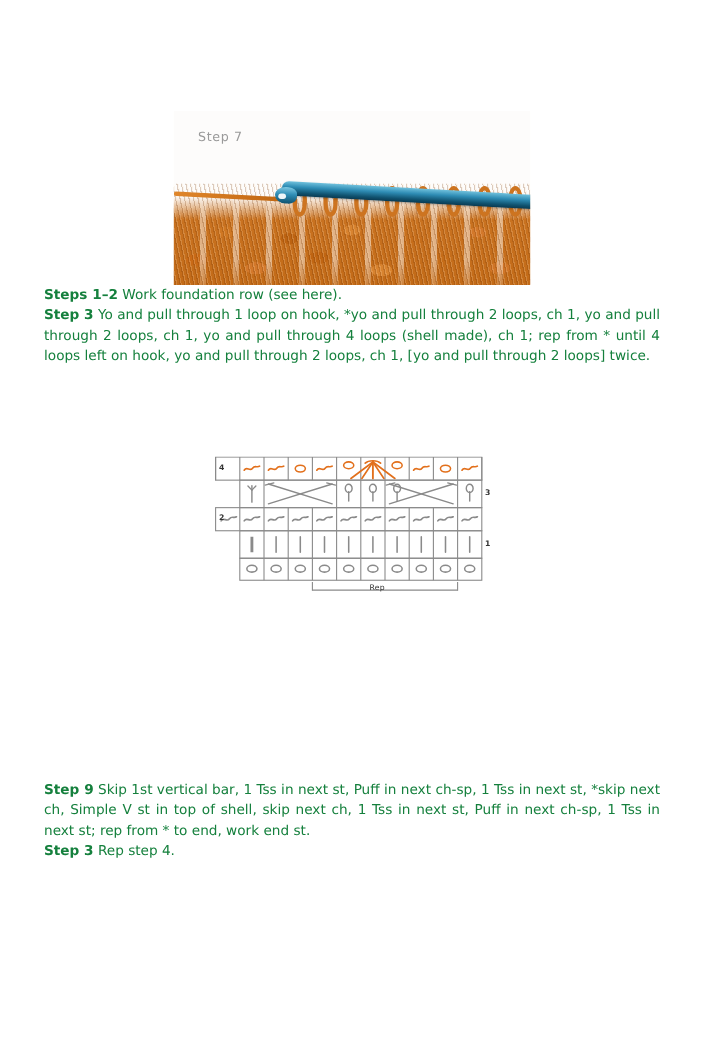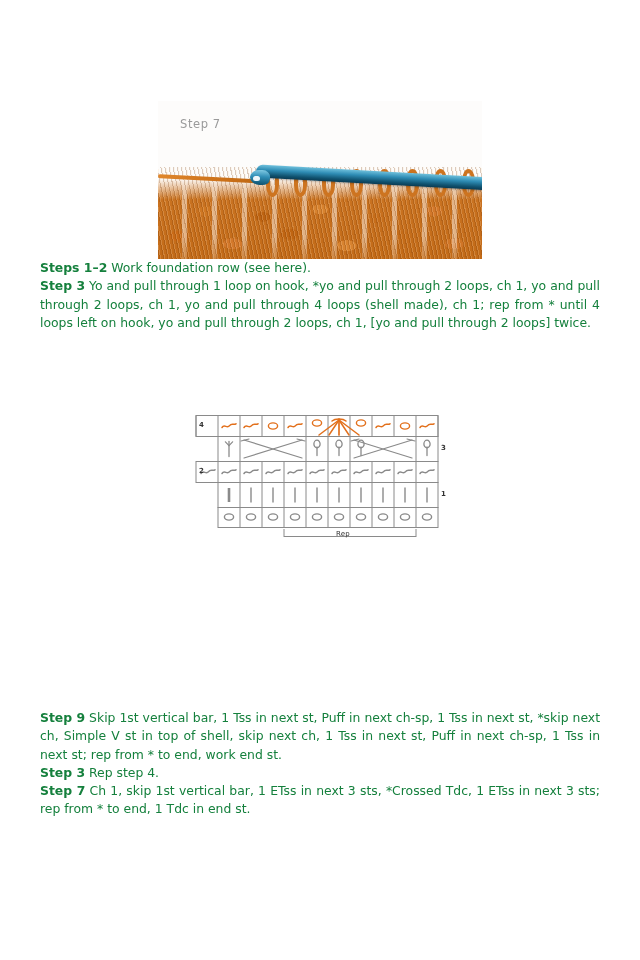--- a/index.html
+++ b/index.html
@@ -413,16 +413,15 @@
     <div class="row-num" style="left:11px; top:52px;">2</div>
     <div class="row-num" style="left:253px; top:29px;">3</div>
     <div class="row-num" style="left:253px; top:75px;">1</div>
     <div class="rep-label" style="left:148px; top:115px;">Rep</div>
   </div>
 
 
   <div class="text-block text-block-2">
     <p class="para"><span class="lbl">Step 9</span><span> Skip 1st vertical bar, 1 Tss in next st, Puff in next ch-sp, 1 Tss in next st, *skip next ch, Simple V st in top of shell, skip next ch, 1 Tss in next st, Puff in next ch-sp, 1 Tss in next st; rep from * to end, work end st.</span></p>
     <p class="para"><span class="lbl">Step 3</span><span> Rep step 4.</span></p>
-    <p class="para"><span class="lbl">Step 7</span><span> Ch 1, skip 1st vertical bar, 1 ETss in next 3 sts, *Crossed Tdc, 1 ETss in next 3 sts; rep from * to end, 1 Tdc in end st.</span></p>
   </div>
 
 </div>
 
 </body></html>

